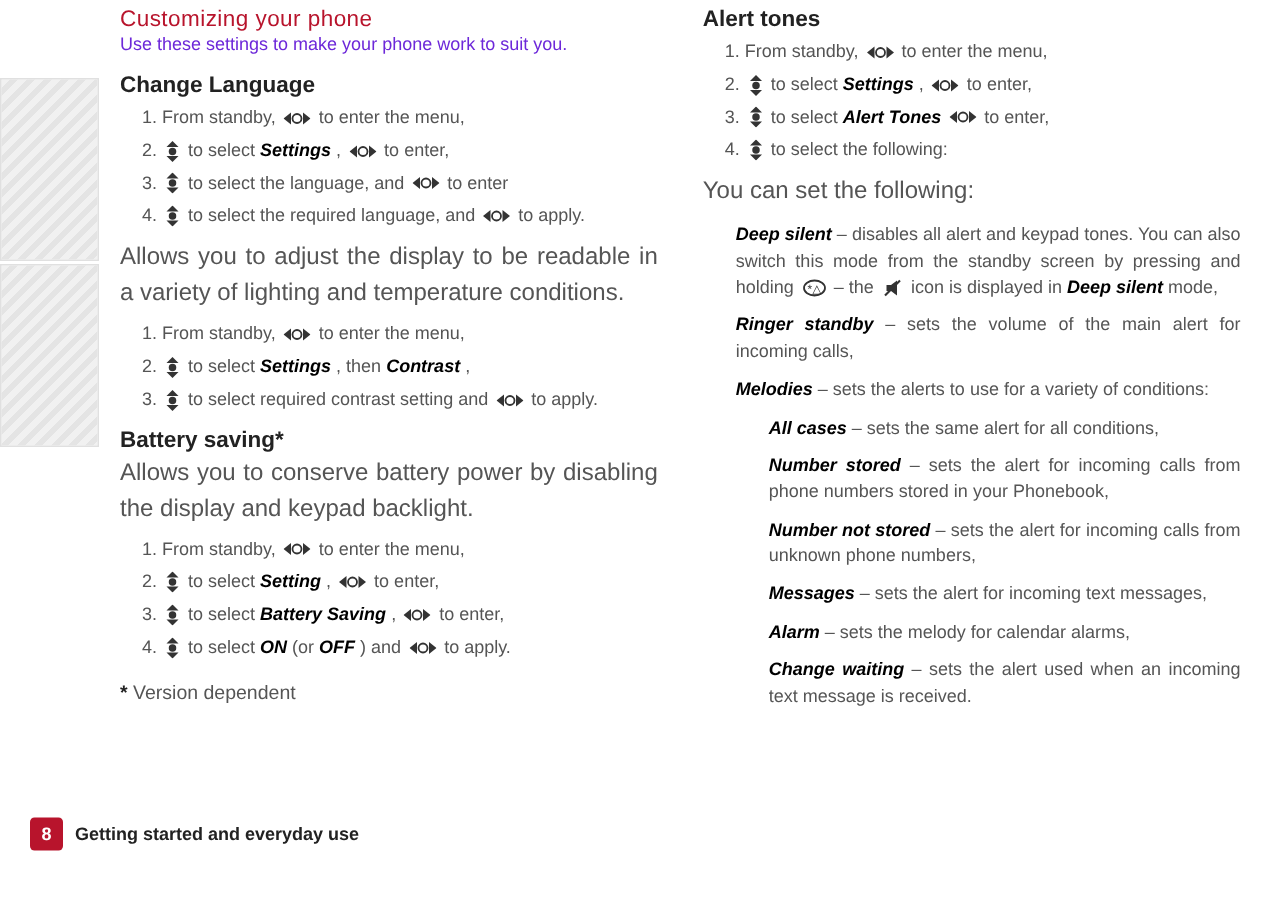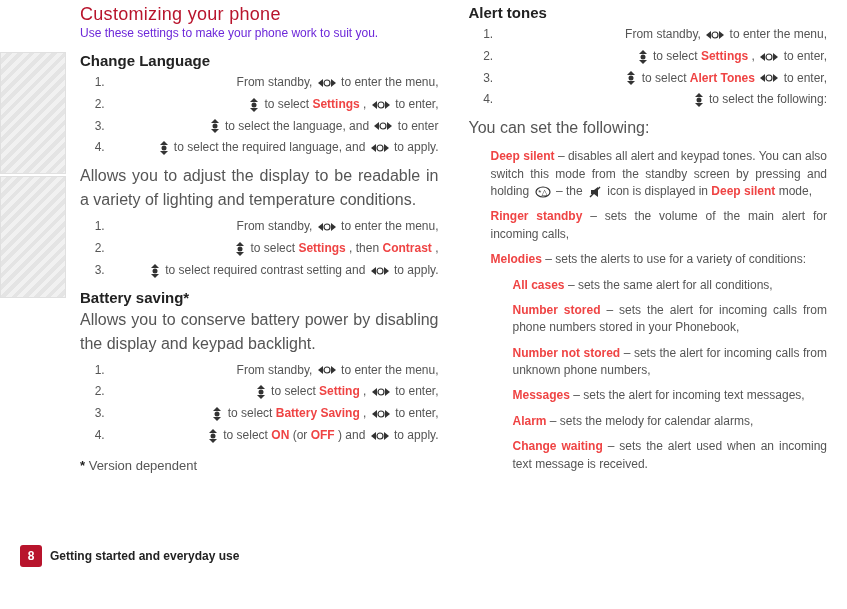--- a/index.html
+++ b/index.html
@@ -16,21 +16,21 @@
     display: flex;
     padding: 4px 20px 0 80px;
     gap: 30px;
   }
   .col {
     flex: 1;
     min-width: 0;
   }
   .title {
     color: #b8142c;
-    font-size: 18px;
+    font-size: 15px;
     font-weight: 500;
     margin: 0 0 1px 0;
     letter-spacing: 0.3px;
   }
   .intro {
     font-size: 12px;
     color: #6d28d9;
     margin: 0 0 12px 0;
   }
   .sub {
@@ -48,23 +48,22 @@
   }
   ol {
     margin: 4px 0 8px 0;
     padding-left: 28px;
     font-size: 12px;
     color: #555;
   }
   ol li {
     margin: 5px 0;
     line-height: 1.4;
-    text-align: right;
-  }
-  .bi { font-weight: 700; color: #ef4444; }
+  }
+  .bi { font-weight: 700; font-style: italic; color: #000000; }
   .b  { font-weight: 700; color: #222; }
   .ic {
     display: inline-block;
     vertical-align: middle;
     margin: 0 2px;
   }
   .ic svg { display: block; }
   .indent-list {
     margin: 6px 0 6px 22px;
     font-size: 12px;

